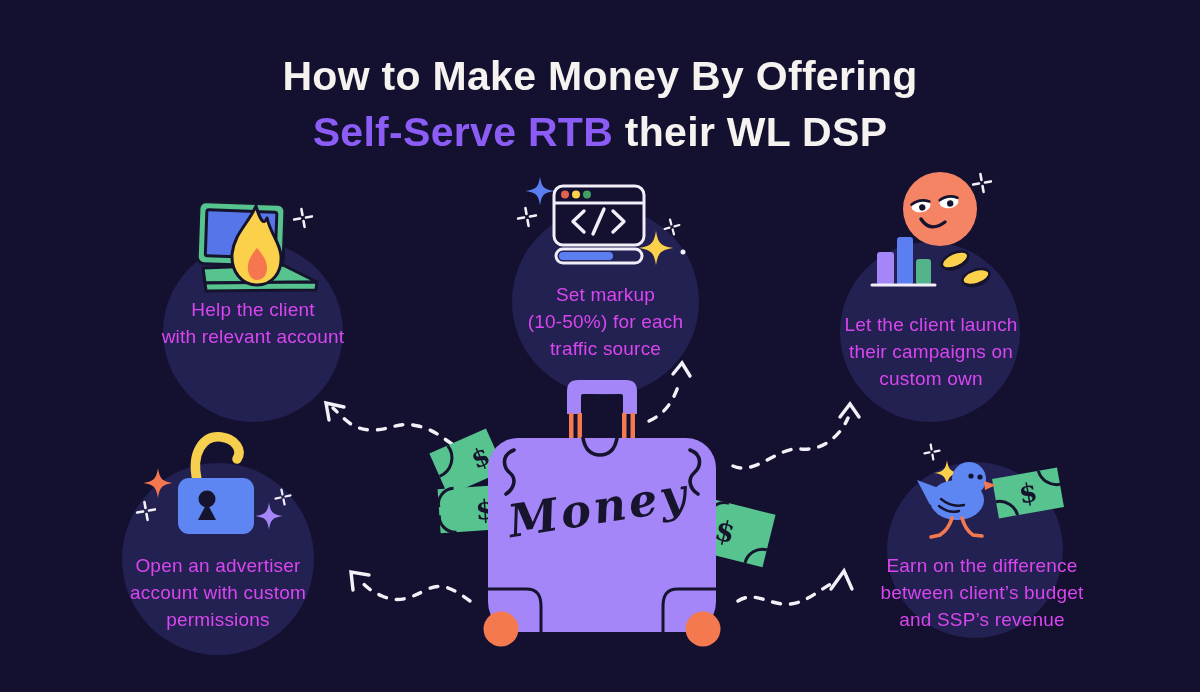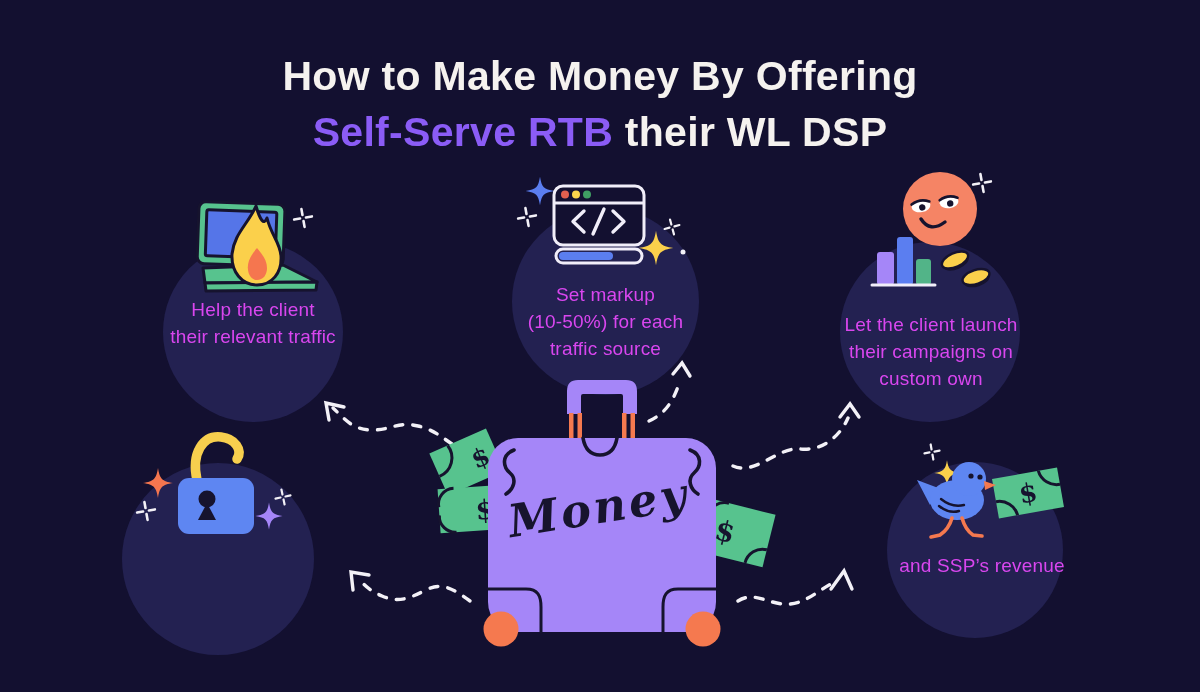--- a/index.html
+++ b/index.html
@@ -221,29 +221,36 @@
       </g>
       <g stroke="#f5794f" stroke-width="3.6" fill="none" stroke-linecap="round">
         <path d="M 57 73 C 55 80 51 86 45 90 L 36 92"></path>
         <path d="M 67 73 C 69 80 72 86 78 90 L 87 91"></path>
       </g>
     </g>
   </svg>
 
   <div class="node-text t-tl">
     <div>Help the client</div>
-    <div>their relevant traffic</div>
+    <div>with relevant account</div>
   </div>
   <div class="node-text t-tc">
     <div>Set markup</div>
     <div>(10-50%) for each</div>
     <div>traffic source</div>
   </div>
   <div class="node-text t-tr">
     <div>Let the client launch</div>
     <div>their campaigns on</div>
     <div>custom own</div>
   </div>
+  <div class="node-text t-bl">
+    <div>Open an advertiser</div>
+    <div>account with custom</div>
+    <div>permissions</div>
+  </div>
   <div class="node-text t-br">
+    <div>Earn on the difference</div>
+    <div>between client’s budget</div>
     <div>and SSP’s revenue</div>
   </div>
 
 </div>
 
 </body></html>

